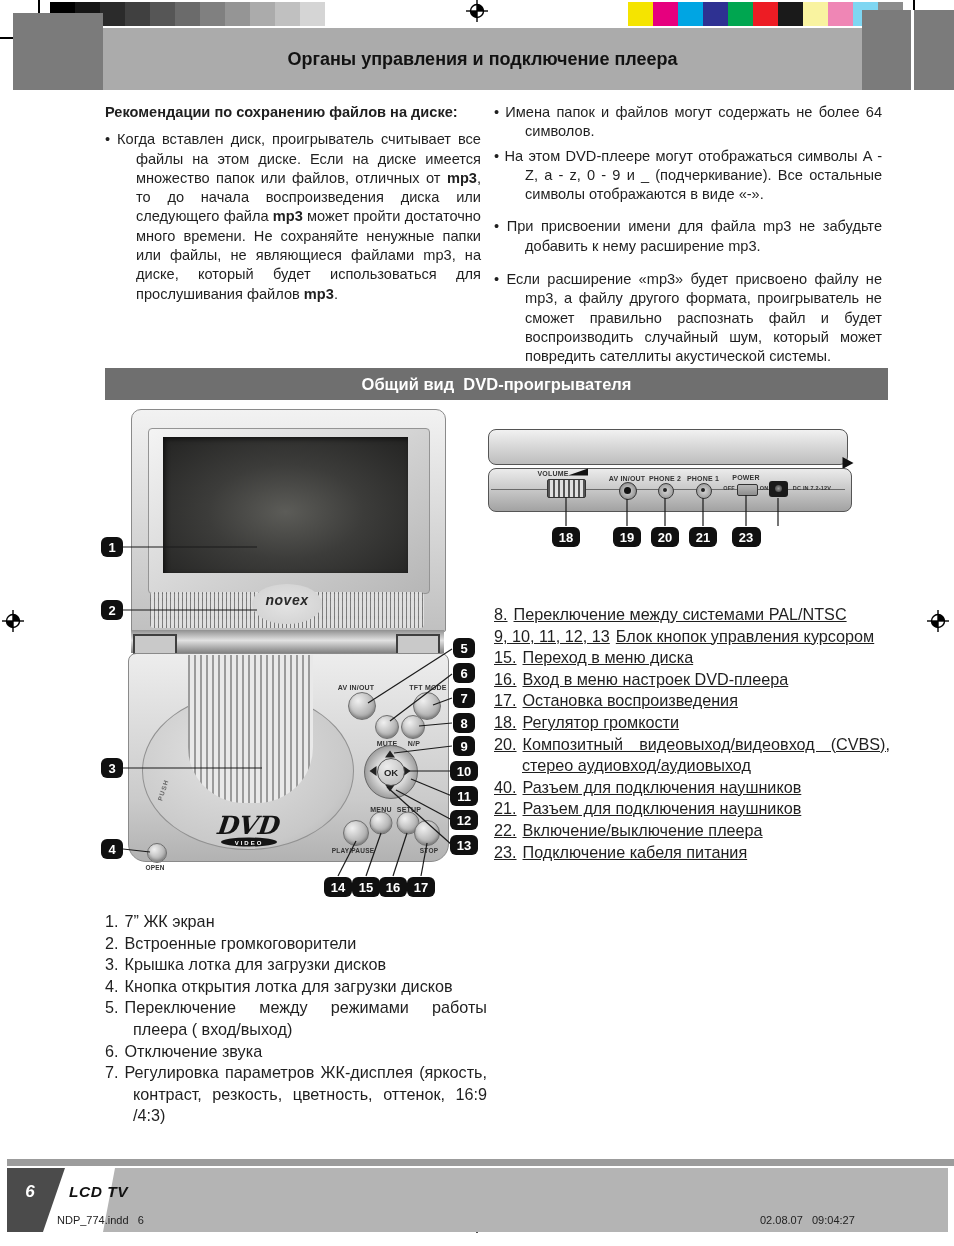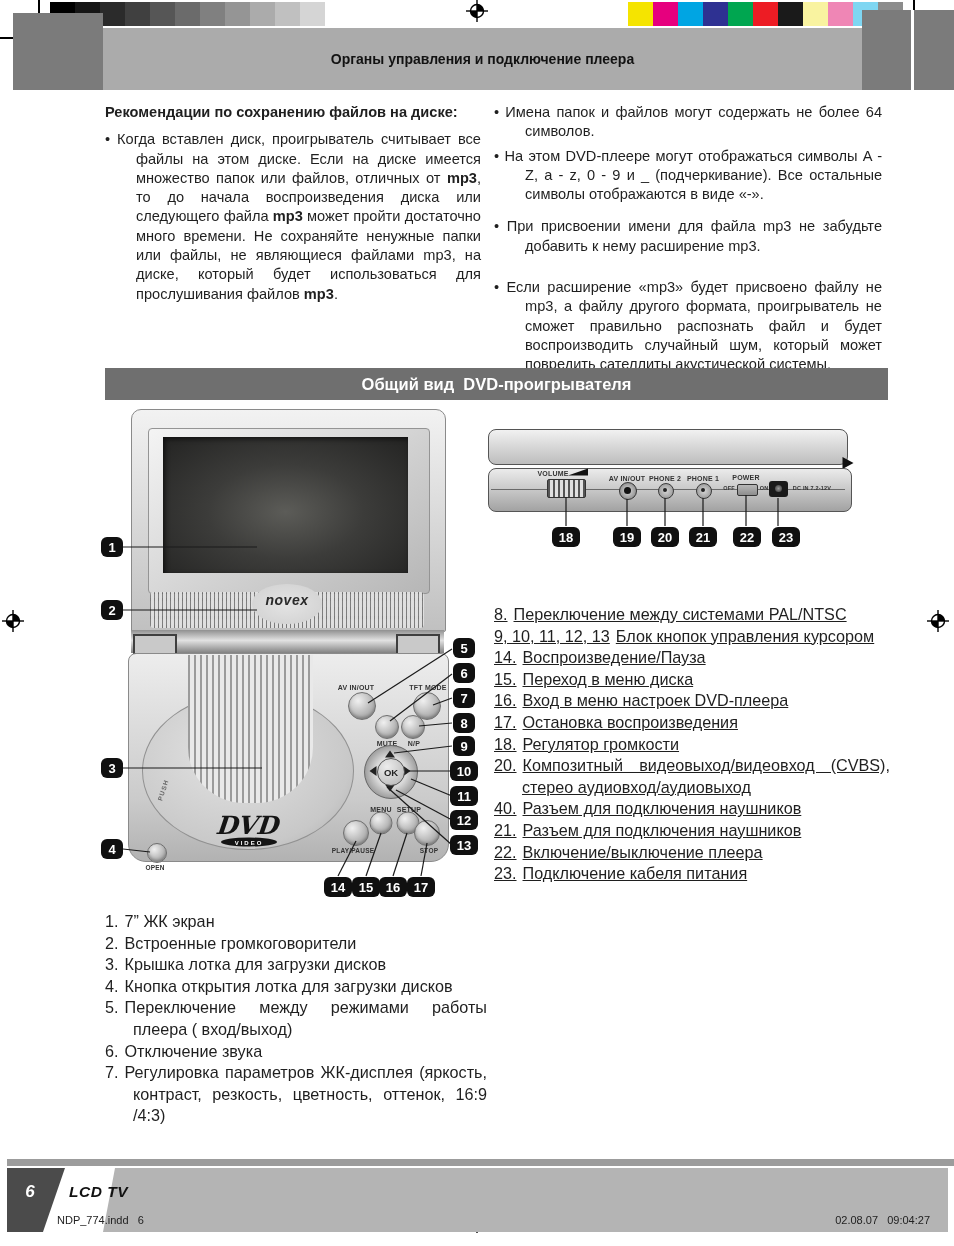--- a/index.html
+++ b/index.html
@@ -8,21 +8,21 @@
   .abs{position:absolute;}
   
   .swatchrow{position:absolute;display:flex;}
   .swatch{width:25px;height:24px;}
   .cropline{position:absolute;background:#000;}
   .regmark{position:absolute;transform:translate(-50%,-50%);}
   
   .side-block{position:absolute;background:#7b7b7b;}
   .head-band{position:absolute;left:103px;top:28px;width:759px;height:62px;background:#ababab;
              display:flex;align-items:center;justify-content:center;}
-  .head-band h1{margin:0;font-size:14px;font-weight:bold;color:#121212;}
+  .head-band h1{margin:0;font-size:18px;font-weight:bold;color:#121212;}
   
   .col{position:absolute;font-size:14.6px;line-height:19.3px;text-align:justify;}
   .col-heading{font-weight:bold;margin-bottom:8px;text-align:left;}
   .bullet{padding-left:31px;text-indent:-31px;margin-bottom:6px;}
   .bullet::before{content:"• ";}
   .section-bar{position:absolute;left:105px;top:368px;width:783px;height:32px;background:#6f6f6f;
                display:flex;align-items:center;justify-content:center;}
   .section-bar span{color:#fff;font-weight:bold;font-size:16.5px;white-space:pre;}
   
   .metal{border:1px solid #8a8a8a;}
@@ -131,21 +131,21 @@
     <h1>Органы управления и подключение плеера</h1>
   </div>
 
   <div class="col" style="left:105px;top:103px;width:376px;">
     <div class="col-heading">Рекомендации по сохранению файлов на диске:</div>
     <div class="bullet"><span>Когда вставлен диск, проигрыватель считывает все файлы на этом диске. Если на диске имеется множество папок или файлов, отличных от </span><b>mp3</b><span>, то до начала воспроизведения диска или следующего файла </span><b>mp3</b><span> может пройти достаточно много времени. Не сохраняйте ненужные папки или файлы, не являющиеся файлами mp3, на диске, который будет использоваться для прослушивания файлов </span><b>mp3</b><span>.</span></div>
   </div>
   <div class="col" style="left:494px;top:103px;width:388px;">
     <div class="bullet" style="margin-bottom:5px;">Имена папок и файлов могут содержать не более 64 символов.</div>
     <div class="bullet" style="margin-bottom:13px;">На этом DVD-плеере могут отображаться символы A - Z, a - z, 0 - 9 и _ (подчеркивание). Все остальные символы отображаются в виде «-».</div>
-    <div class="bullet" style="margin-bottom:22px;">При присвоении имени для файла mp3 не забудьте добавить к нему расширение mp3.</div>
+    <div class="bullet" style="margin-bottom:14px;">При присвоении имени для файла mp3 не забудьте добавить к нему расширение mp3.</div>
     <div class="bullet">Если расширение «mp3» будет присвоено файлу не mp3, а файлу другого формата, проигрыватель не сможет правильно распознать файл и будет воспроизводить случайный шум, который может повредить сателлиты акустической системы.</div>
   </div>
 
   <div class="section-bar">
     <span>Общий вид  DVD-проигрывателя</span>
   </div>
 
   <div class="abs metal" style="left:131px;top:409px;width:313px;height:221px;border-radius:10px 10px 2px 2px;background:linear-gradient(180deg,#f2f2f2,#d4d4d4 60%,#c0c0c0);"></div>
   <div class="abs" style="left:148px;top:428px;width:280px;height:164px;background:linear-gradient(145deg,#f4f4f4,#b6b6b6);border:1px solid #949494;border-radius:4px;"></div>
   <div class="abs" style="left:163px;top:437px;width:245px;height:136px;background:radial-gradient(ellipse at 50% 55%,#5c5c58 0%,#3c3c3a 45%,#232322 100%);box-shadow:inset 2px 2px 5px rgba(0,0,0,.6);"></div>
@@ -269,26 +269,25 @@
   <div class="chip w2" style="left:464px;top:845px;">13</div>
   <div class="chip w2" style="left:338px;top:887px;">14</div>
   <div class="chip w2" style="left:366px;top:887px;">15</div>
   <div class="chip w2" style="left:393px;top:887px;">16</div>
   <div class="chip w2" style="left:421px;top:887px;">17</div>
   <div class="chip w2" style="left:566px;top:537px;">18</div>
   <div class="chip w2" style="left:627px;top:537px;">19</div>
   <div class="chip w2" style="left:665px;top:537px;">20</div>
   <div class="chip w2" style="left:703px;top:537px;">21</div>
   <div class="chip w2" style="left:747px;top:537px;">22</div>
-  <div class="chip w2" style="left:786px;top:537px;">23</div>
+  <div class="chip w2" style="left:746px;top:537px;">23</div>
 
   <div class="legend" style="left:494px;top:604px;width:396px;text-decoration:underline;">
     <div class="litem"><span class="num">8.</span><span class="sp"></span><span>Переключение между системами PAL/NTSC</span></div>
     <div class="litem"><span class="num">9, 10, 11, 12, 13</span><span class="sp"></span><span>Блок кнопок управления курсором</span></div>
-    <div class="litem"><span class="num">14.</span><span class="sp"></span><span>Воспроизведение/Пауза</span></div>
     <div class="litem"><span class="num">15.</span><span class="sp"></span><span>Переход в меню диска</span></div>
     <div class="litem"><span class="num">16.</span><span class="sp"></span><span>Вход в меню настроек DVD-плеера</span></div>
     <div class="litem"><span class="num">17.</span><span class="sp"></span><span>Остановка воспроизведения</span></div>
     <div class="litem"><span class="num">18.</span><span class="sp"></span><span>Регулятор громкости</span></div>
     <div class="litem"><span class="num">20.</span><span class="sp"></span><span>Композитный видеовыход/видеовход (CVBS), стерео аудиовход/аудиовыход</span></div>
     <div class="litem"><span class="num">40.</span><span class="sp"></span><span>Разъем для подключения наушников</span></div>
     <div class="litem"><span class="num">21.</span><span class="sp"></span><span>Разъем для подключения наушников</span></div>
     <div class="litem"><span class="num">22.</span><span class="sp"></span><span>Включение/выключение плеера</span></div>
     <div class="litem"><span class="num">23.</span><span class="sp"></span><span>Подключение кабеля питания</span></div>
   </div>
@@ -302,15 +301,15 @@
     <div class="litem"><span class="num">6.</span><span class="sp"></span><span>Отключение звука</span></div>
     <div class="litem"><span class="num">7.</span><span class="sp"></span><span>Регулировка параметров ЖК-дисплея (яркость, контраст, резкость, цветность, оттенок, 16:9 /4:3)</span></div>
   </div>
 
   <div class="foot-thin"></div>
   <div class="foot-light"></div>
   <div class="foot-dark"></div>
   <div class="abs" style="left:30px;top:1192px;transform:translate(-50%,-50%);color:#fff;font-style:italic;font-weight:bold;font-size:17px;z-index:2;">6</div>
   <div class="abs" style="left:69px;top:1192px;transform:translateY(-50%);color:#111;font-style:italic;font-weight:bold;font-size:15.5px;letter-spacing:.5px;text-align:center;">LCD TV</div>
   <div class="imprint" style="left:57px;top:1214px;">NDP_774.indd   6</div>
-  <div class="imprint" style="left:760px;top:1214px;width:170px;text-align:right;">02.08.07   09:04:27</div>
+  <div class="imprint" style="left:760px;top:1214px;width:170px;text-align:left;">02.08.07   09:04:27</div>
 
 </div>
 
 </body></html>

